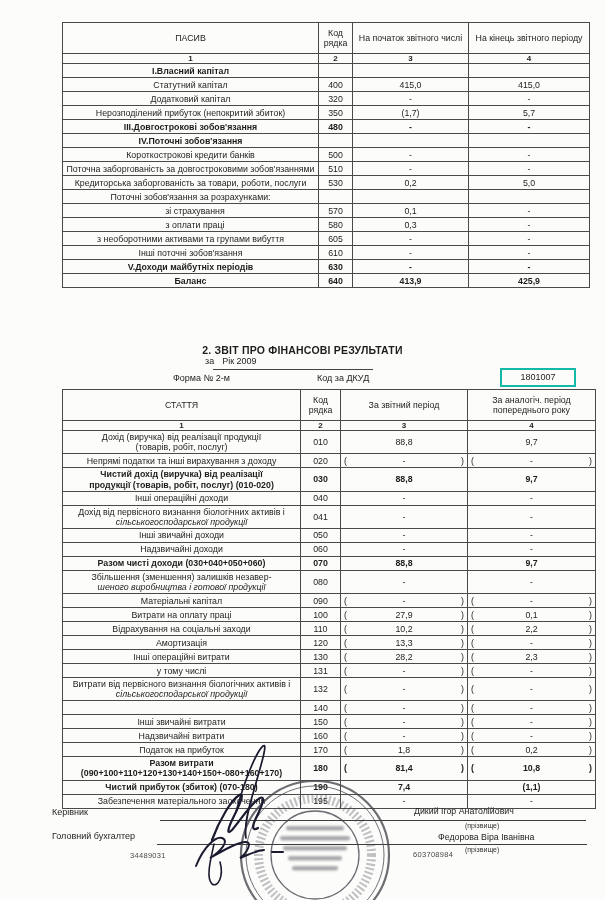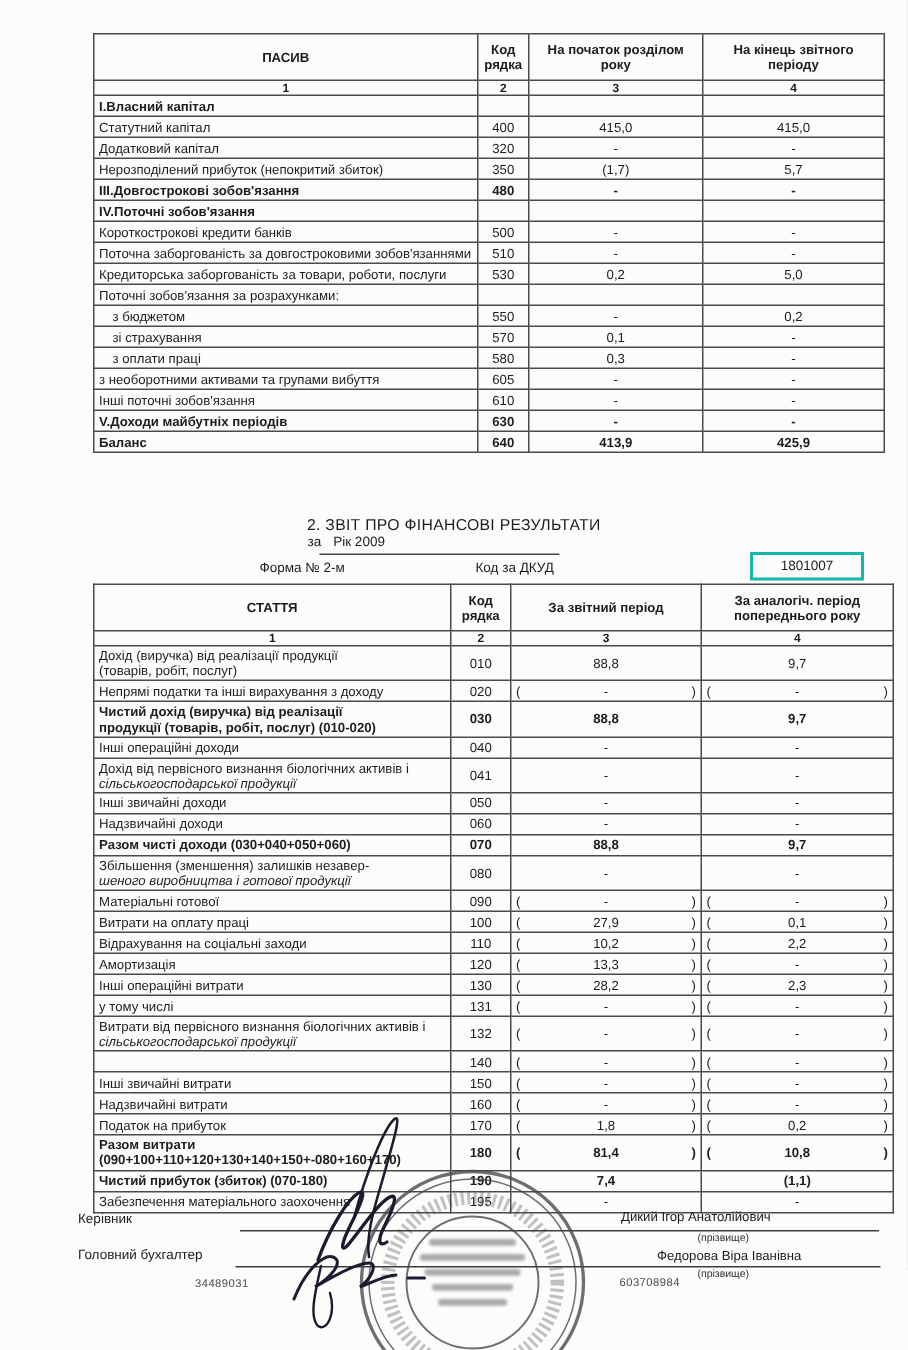--- a/index.html
+++ b/index.html
@@ -1,34 +1,34 @@
 <!DOCTYPE html>
 <html><head>
 <meta charset="utf-8">
 <style>
   html,body{margin:0;padding:0;background:#e8e8e8}
   .page{position:relative;width:605px;height:900px;background:#fcfcfa;
         font-family:"Liberation Sans",sans-serif;color:#1d1d1d;overflow:hidden;margin:0 auto}
   .t{position:absolute;border-collapse:collapse;table-layout:fixed}
   .t th,.t td{border:1px solid #4a4a4a;font-size:8.8px;line-height:1.15;
               padding:1px 3px;vertical-align:middle;overflow:hidden}
-  .t th{font-weight:bold;text-align:center;padding:2px;height:26px}
+  .t th{font-weight:normal;text-align:center;padding:2px;height:26px}
   .t tr.nums td{height:9px;text-align:center;font-size:8px;padding:0;font-weight:bold}
   .t tbody td{height:11px}
-  .t td.lbl{text-align:left}
+  .t td.lbl{text-align:center}
   .t td.code{text-align:center}
   .t td.val{text-align:center}
   .t tr.b{font-weight:bold}
   .t td.lbl.ind{padding-left:12px}
   .it{font-style:italic}
   .pw{display:flex;justify-content:space-between;align-items:center;width:100%}
   .pw .pv{flex:1;text-align:center}
   .abs{position:absolute;white-space:nowrap}
   .sec-title{position:absolute;top:344px;left:0;width:100%;text-align:center;
-             font-weight:normal;font-size:10.5px;letter-spacing:.2px}
+             font-weight:bold;font-size:10.5px;letter-spacing:.2px}
   .period{top:356px;left:205px;font-size:9px}
   .period .pv2{margin-left:8px}
   .underline{position:absolute;background:#454545;height:1px}
   .formline{top:373px;font-size:9px}
   .dkud-box{position:absolute;left:500px;top:368px;width:72px;height:15px;
             border:2px solid #14b8a6;font-size:9px;text-align:center;line-height:15px}
   .sig-label{font-size:9px}
   .sig-name{font-size:8.8px}
   .sig-sub{font-size:7px;color:#333}
   .sig-num{font-size:7.5px;color:#4a4a4a;letter-spacing:.3px}
@@ -44,21 +44,21 @@
     <colgroup>
         <col style="width:256px">
         <col style="width:34px">
         <col style="width:116px">
         <col style="width:121px">
       </colgroup>
     <thead>
       <tr>
         <th>ПАСИВ</th>
         <th>Код рядка</th>
-        <th>На початок розділом року</th>
+        <th>На початок звітного числі</th>
         <th>На кінець звітного періоду</th>
       </tr>
       <tr class="nums">
         <td>1</td>
         <td>2</td>
         <td>3</td>
         <td>4</td>
       </tr>
     </thead>
     <tbody id="t1body">
@@ -114,26 +114,20 @@
           <td class="lbl">Кредиторська заборгованість  за товари, роботи, послуги</td>
           <td class="code">530</td>
           <td class="val">0,2</td>
           <td class="val">5,0</td>
         </tr>
         <tr>
           <td class="lbl">Поточні зобов'язання за розрахунками:</td>
           <td class="code"></td>
           <td class="val"></td>
           <td class="val"></td>
-        </tr>
-        <tr>
-          <td class="lbl ind">з бюджетом</td>
-          <td class="code">550</td>
-          <td class="val">-</td>
-          <td class="val">0,2</td>
         </tr>
         <tr>
           <td class="lbl ind">зі страхування</td>
           <td class="code">570</td>
           <td class="val">0,1</td>
           <td class="val">-</td>
         </tr>
         <tr>
           <td class="lbl ind">з оплати праці</td>
           <td class="code">580</td>
@@ -270,21 +264,21 @@
         <tr>
           <td class="lbl">
             <div>Збільшення (зменшення) залишків незавер-</div>
             <div class="it">шеного виробництва і готової продукції</div>
           </td>
           <td class="code">080</td>
           <td class="val">-</td>
           <td class="val">-</td>
         </tr>
         <tr>
-          <td class="lbl">Матеріальні готової</td>
+          <td class="lbl">Матеріальні капітал</td>
           <td class="code">090</td>
           <td class="val">
             <div class="pw">
               <span>(</span>
               <span class="pv">-</span>
               <span>)</span>
             </div>
           </td>
           <td class="val">
             <div class="pw">

